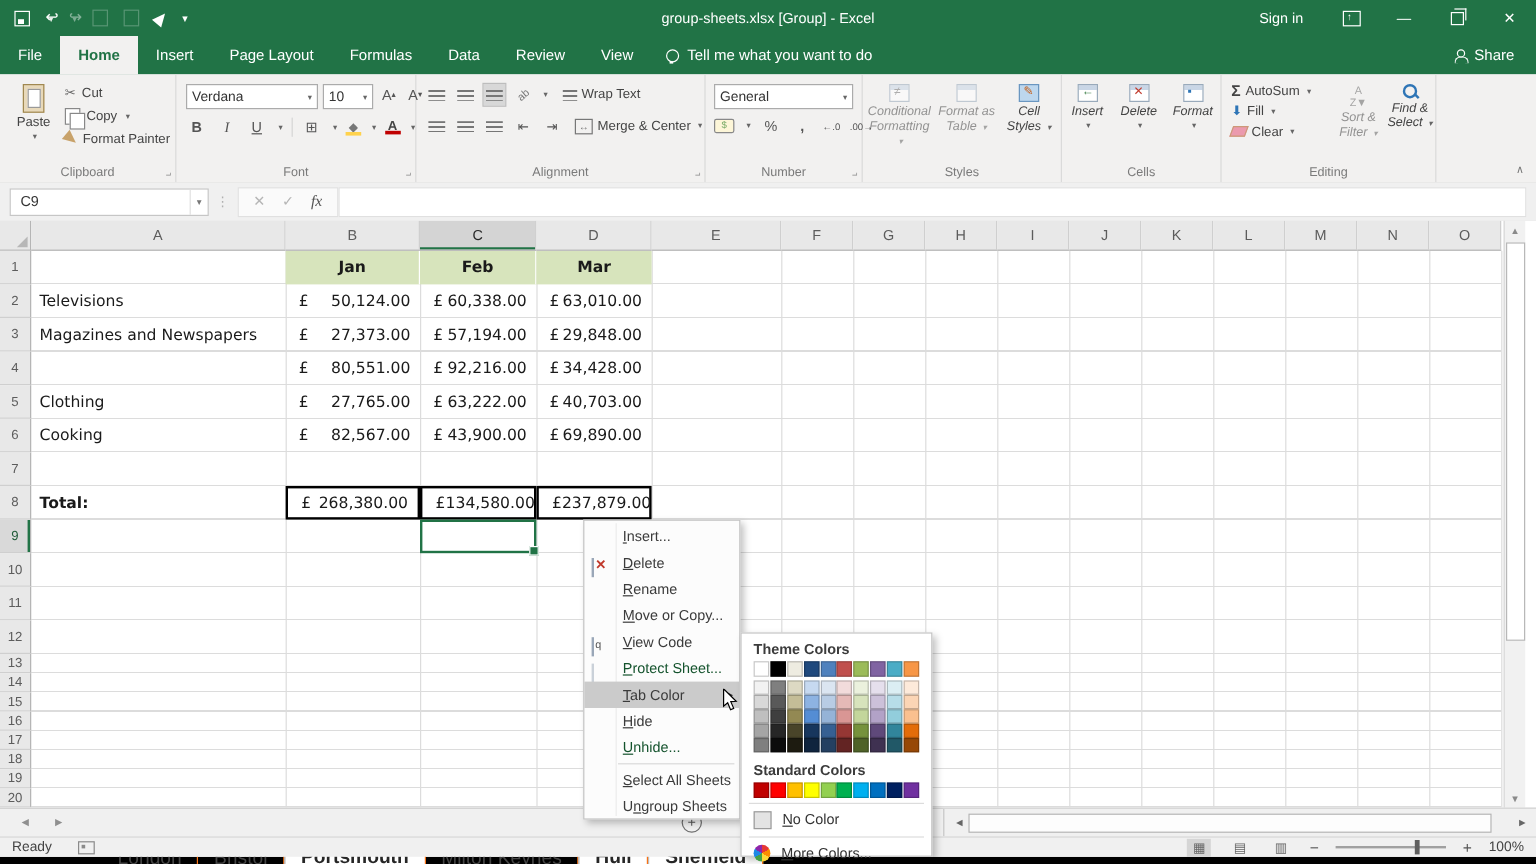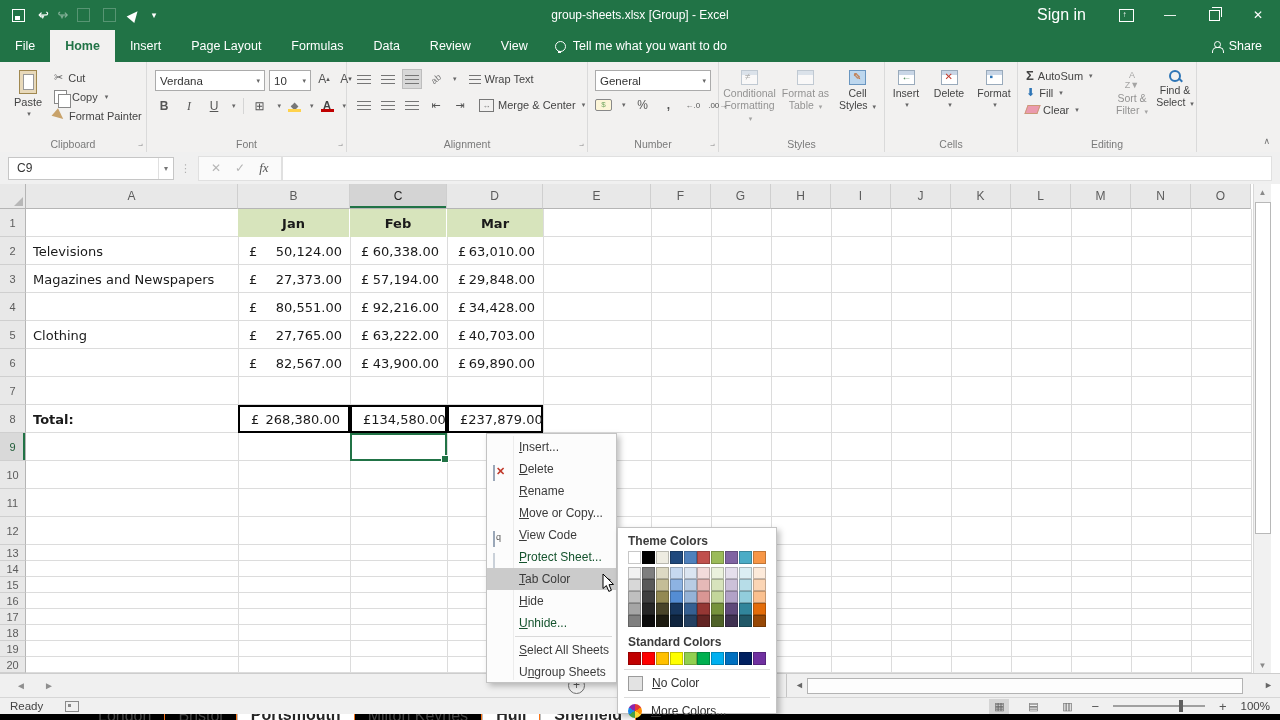--- a/index.html
+++ b/index.html
@@ -11,21 +11,21 @@
   .qat{display:flex;align-items:center;gap:13px;padding-left:12px;z-index:2;}
   .qico{font-size:13px;line-height:13px;color:#fff;}
   .dim{opacity:.45;}
   .savebox{width:11px;height:11px;border:1.5px solid #fff;position:relative;}
   .savebox i{position:absolute;left:2px;bottom:1px;width:5px;height:4px;background:#fff;}
   .qbox{width:11px;height:12px;border:1.4px solid rgba(255,255,255,.55);}
   .brushq{width:0;height:0;border-left:5px solid transparent;border-right:5px solid transparent;border-bottom:11px solid #fff;transform:rotate(40deg);}
   .ddw{font-size:7px;color:#fff;opacity:.9;margin-left:-8px;}
   .wtitle{position:absolute;left:0;right:0;top:0;height:30px;display:flex;align-items:center;justify-content:center;font-size:12px;z-index:1;}
   .tbright{margin-left:auto;display:flex;align-items:center;height:100%;z-index:2;}
-  .signin{font-size:16px;padding:0 18px;}
+  .signin{font-size:12px;padding:0 18px;}
   .tbbtn{width:44px;height:30px;display:flex;align-items:center;justify-content:center;font-size:12px;}
   .rdo{width:13px;height:11px;border:1px solid #fff;position:relative;display:inline-block;}
   .rdo i{position:absolute;left:3px;top:1px;font-style:normal;font-size:8px;line-height:8px;}
   .restore{width:9px;height:9px;border:1px solid #fff;position:relative;display:inline-block;}
   .restore i{position:absolute;left:2px;top:-4px;width:9px;height:9px;border:1px solid #fff;border-bottom:none;border-left:none;}
   
   .tabrow{left:0;top:30px;width:1280px;height:32px;background:#217346;display:flex;align-items:stretch;color:#fff;font-size:12.5px;}
   .rtab{padding:0 15px;display:flex;align-items:center;}
   .rtab.active{background:#f2f1f0;color:#217346;font-weight:bold;}
   .tellme{display:flex;align-items:center;gap:7px;margin-left:12px;}
@@ -41,21 +41,21 @@
   .glabel{position:absolute;left:0;right:0;bottom:2px;text-align:center;font-size:10.5px;color:#7a7a7a;}
   .launcher{position:absolute;right:3px;bottom:3px;font-size:8px;color:#8a8a8a;transform:rotate(180deg);line-height:8px;}
   .rtxt{font-size:11px;color:#444;}
   .gry{color:#a3a3a3;}
   .dd{font-size:7px;color:#666;margin-left:2px;}
   .combo{display:inline-flex;align-items:center;justify-content:space-between;background:#fff;border:1px solid #ababab;height:19px;font-size:11.5px;color:#333;padding:0 4px;}
   .icbtn{display:inline-flex;align-items:center;justify-content:center;min-width:18px;height:18px;font-size:12px;color:#555;}
   .pressed{background:#d8d8d8;outline:1px solid #bdbdbd;}
   .lines{display:inline-block;width:14px;height:9px;background:repeating-linear-gradient(to bottom,#767676 0 1.5px,transparent 1.5px 4px);}
   .bigbtn{display:flex;flex-direction:column;align-items:center;padding-top:5px;gap:2px;text-align:center;}
-  .bb2{font-size:10.5px;line-height:12px;color:#444;}
+  .bb2{font-size:10.5px;line-height:12px;color:#444;font-style:italic;}
   .gridic{width:15px;height:13px;border:1px solid #9ab;background:
     linear-gradient(#c9d6e6 0 0) 0 0/100% 4px no-repeat,#fff;position:relative;}
   .gridic i{position:absolute;font-style:normal;font-size:10px;line-height:10px;top:1px;left:3px;}
   .clipb{width:16px;height:22px;background:#e8d9ba;border:1px solid #a08850;position:relative;}
   .clipb i{position:absolute;left:3px;top:3px;width:9px;height:14px;background:#fff;border:1px solid #999;}
   .twosq{width:11px;height:12px;border:1px solid #888;background:#fff;position:relative;}
   .twosq i{position:absolute;left:3px;top:3px;width:11px;height:12px;border:1px solid #888;background:#fff;}
   .redbar{display:inline-block;width:13px;height:3px;background:#c00000;margin-top:-2px;}
   .goldbar{display:inline-block;width:13px;height:3px;background:#ffd24c;margin-top:-2px;}
   .eraser{display:inline-block;width:11px;height:7px;background:#eb9aae;transform:skewX(-20deg);border:1px solid #c97;}
@@ -498,20 +498,23 @@
       </div>
     <div class="vcell cellfont" style="left:350px;top:137px;width:97px">
         <span>£</span>
         <span>63,222.00</span>
       </div>
     <div class="vcell cellfont" style="left:447px;top:137px;width:96px">
         <span>£</span>
         <span>40,703.00</span>
       </div>
 
+    <div class="acell cellfont" style="top:165px">
+        <span>Cooking</span>
+      </div>
     <div class="vcell cellfont" style="left:238px;top:165px;width:112px">
         <span>£</span>
         <span>82,567.00</span>
       </div>
     <div class="vcell cellfont" style="left:350px;top:165px;width:97px">
         <span>£</span>
         <span>43,900.00</span>
       </div>
     <div class="vcell cellfont" style="left:447px;top:165px;width:96px">
         <span>£</span>

